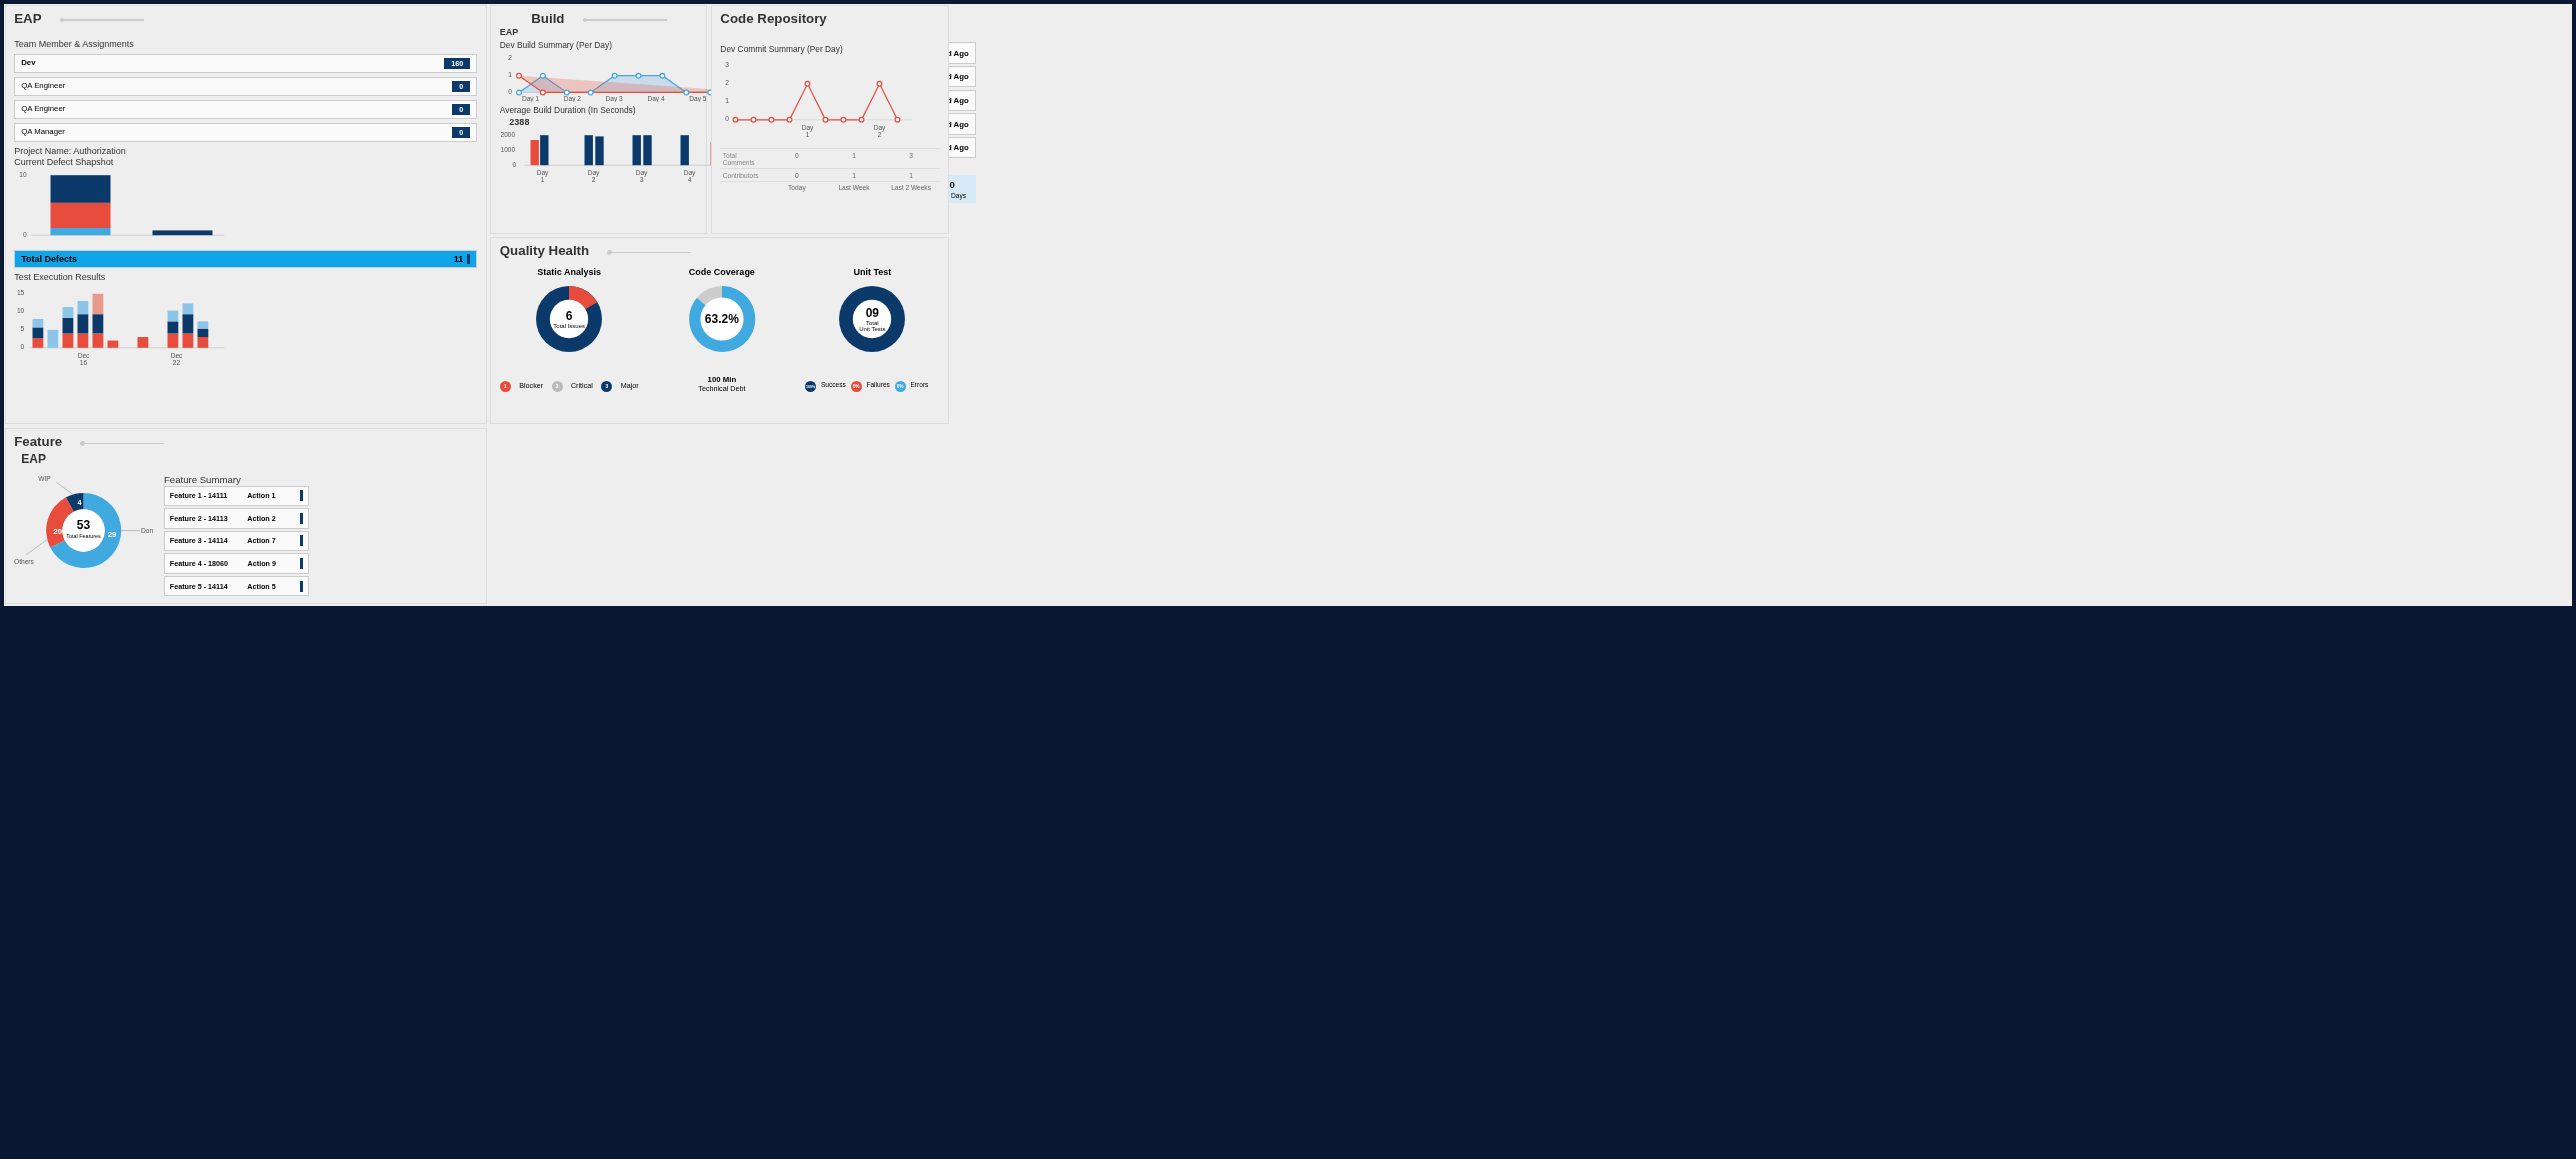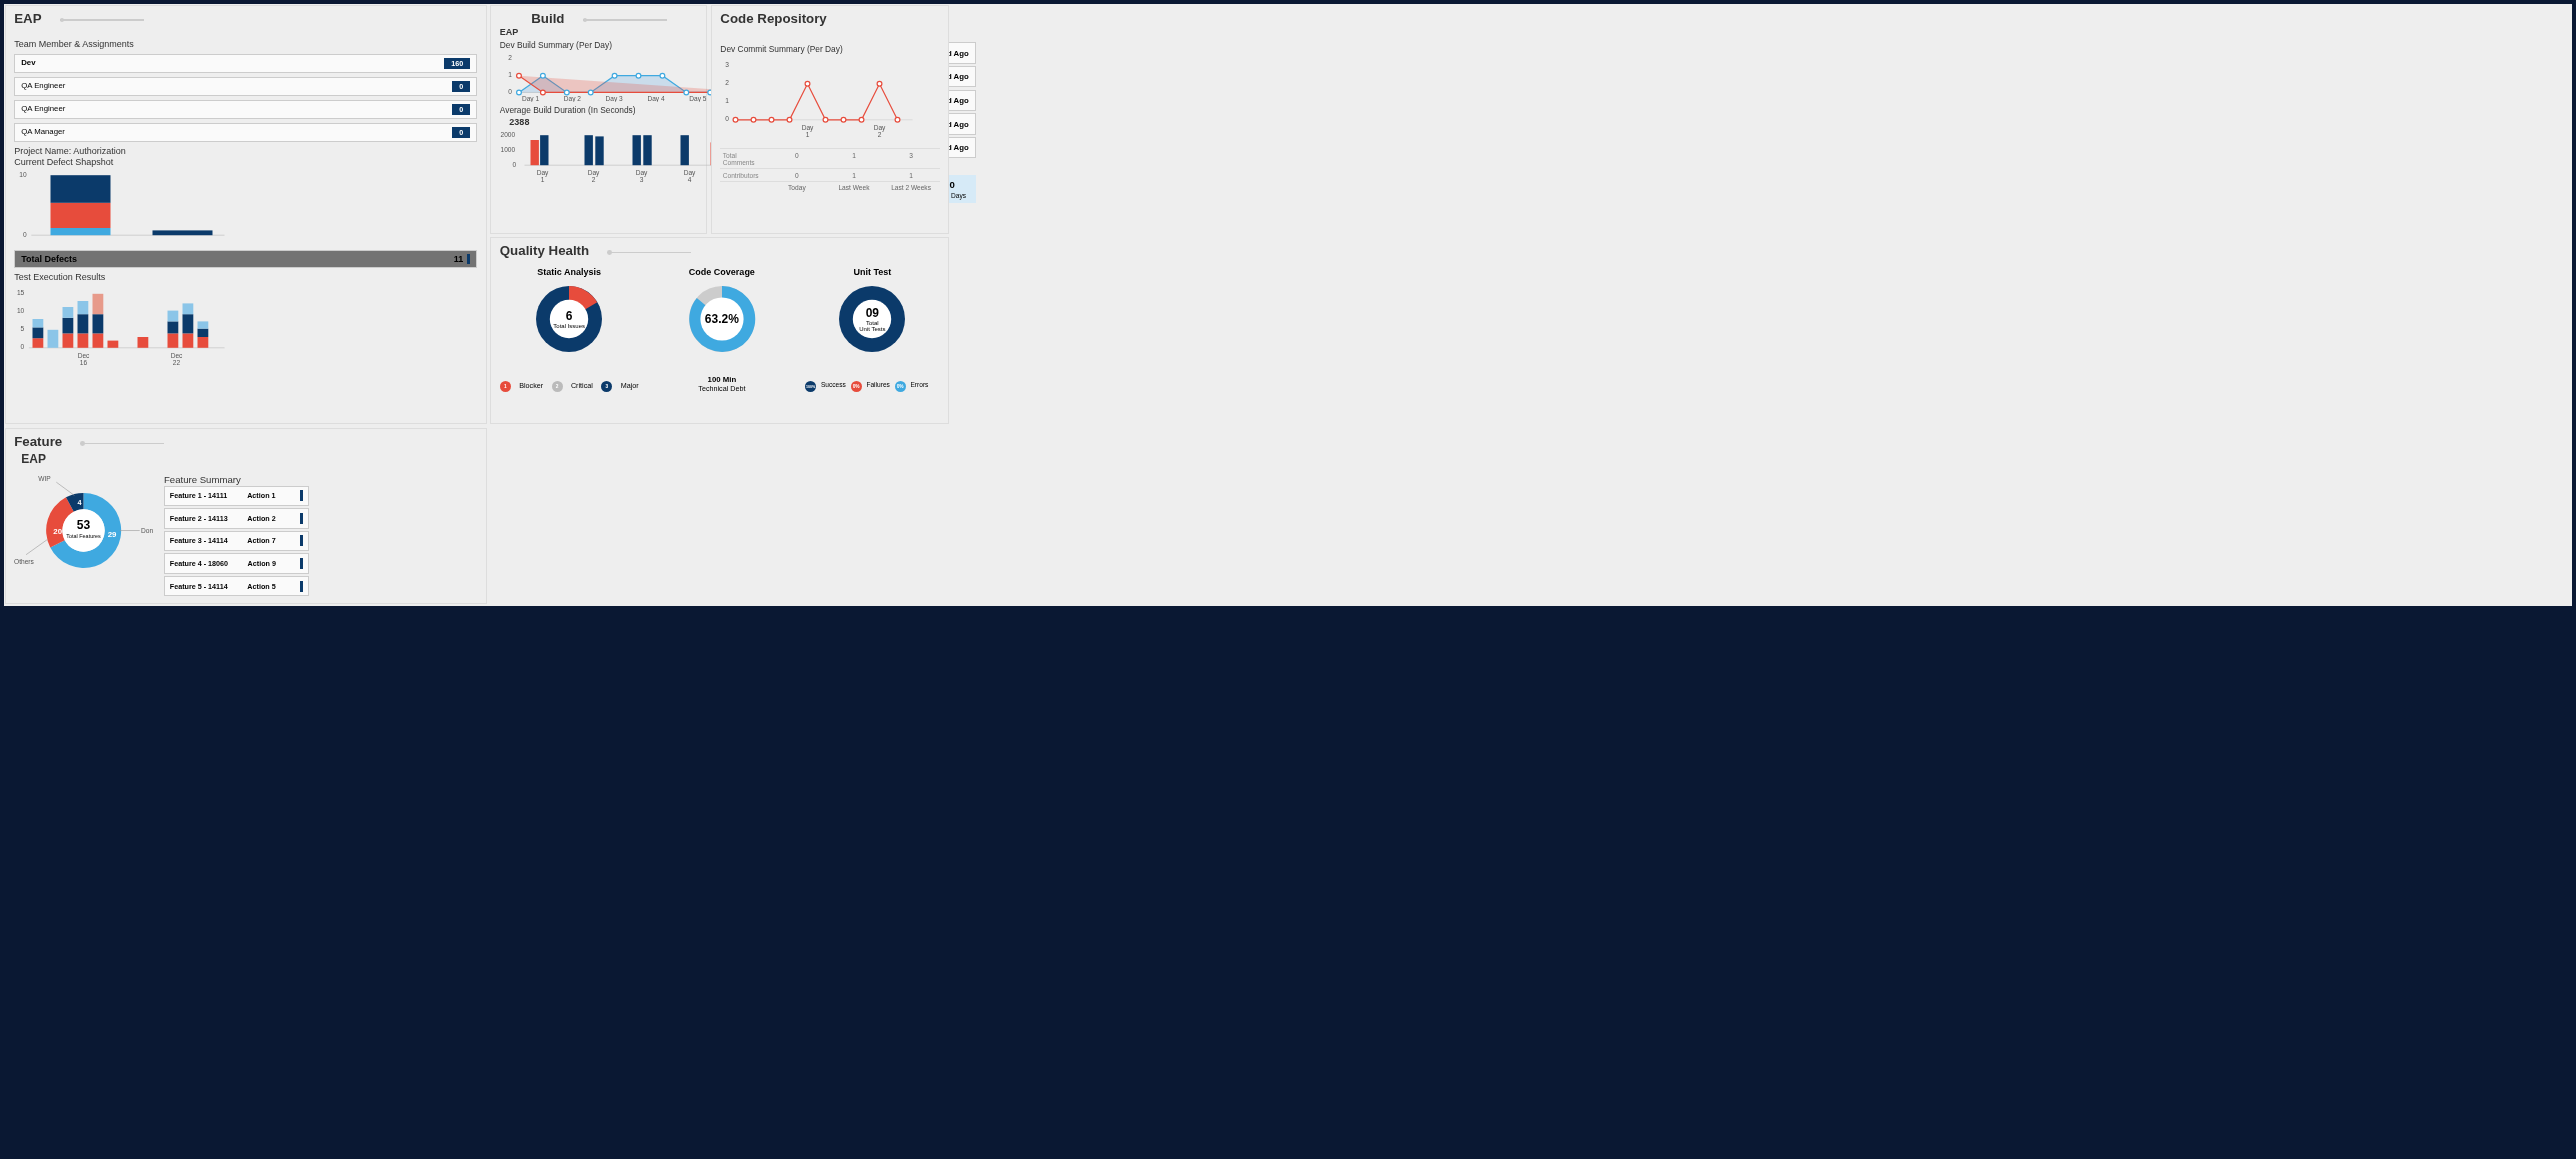--- a/index.html
+++ b/index.html
@@ -47,21 +47,21 @@
 .qh-grid{display:grid;grid-template-columns:1fr 1fr 1fr;gap:16px;margin-top:8.4px;text-align:center}
 .qh-title{font-size:9px;font-weight:bold;margin-bottom:3.6px}
 .donut-c{position:relative;width:78px;height:78px;margin:0 auto}
 .donut-center{position:absolute;inset:0;display:flex;flex-direction:column;align-items:center;justify-content:center}
 .donut-center .n{font-size:12px;font-weight:bold}
 .donut-center .t{font-size:6px}
 
 .legend{display:flex;gap:8.4px;align-items:flex-start;font-size:7.2px;margin-top:6px}
 .ldot{width:11px;height:11px;border-radius:50%;display:inline-flex;align-items:center;justify-content:center;color:#fff;font-size:4.8px;font-weight:bold}
 
-.def-total{display:flex;border:0.6px solid #ccc;background:#737373;padding:3px 6px;margin:2.4px 0;font-size:9px;font-weight:bold}
+.def-total{display:flex;border:0.6px solid #ccc;background:#0ea5e9;padding:3px 6px;margin:2.4px 0;font-size:9px;font-weight:bold}
 .def-total .v{margin-left:auto}
 .def-total .sq{width:3.6px;background:#0b3a6a;margin-left:3.6px}
 
 .panel-eap{grid-row:1/3}
 svg text{font-family:Arial}
 </style>
 </head>
 <body>
 
 <div class="wrap">

